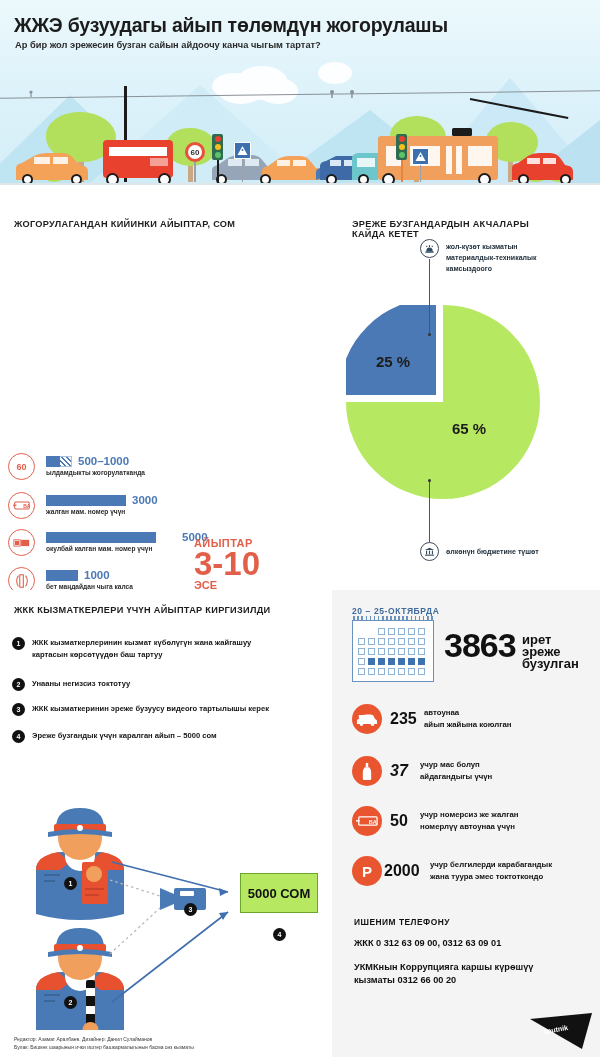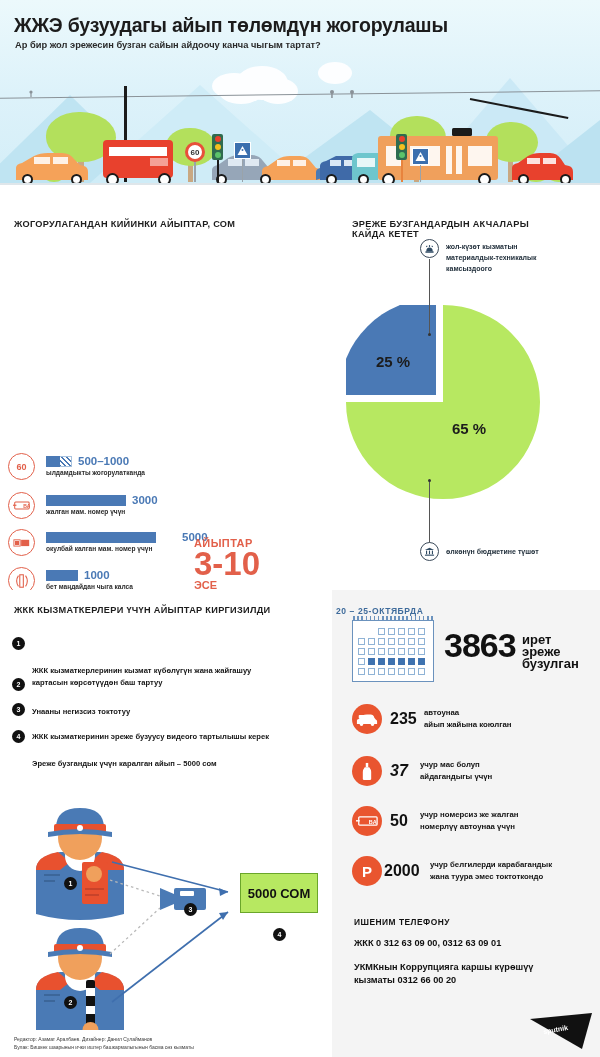--- a/index.html
+++ b/index.html
@@ -127,21 +127,21 @@
   }
   .rules-title { position:absolute; left:14px; top: 15px; }
   .rule-row { position:absolute; left: 12px; }
   .rule-num {
     position:absolute; left:0; top:0; width: 13px; height: 13px; border-radius:50%;
     background:#111; color:#fff; font-size:7px; font-weight:bold;
     display:flex;align-items:center;justify-content:center;
   }
   .rule-txt {
     position:absolute; left: 20px; top: 0px;
-    font-size: 7.6px; color:#151515; font-weight:bold; line-height: 11.5px; width: 290px; margin-top: 28px;
+    font-size: 7.6px; color:#151515; font-weight:bold; line-height: 11.5px; width: 290px;
   }
   .badge-n {
     position:absolute; width: 13px; height:13px; border-radius:50%;
     background:#111; color:#fff; font-size:7px; font-weight:bold;
     display:flex;align-items:center;justify-content:center;
   }
   .money-box {
     position:absolute; background:#b7e861; border: 1.8px solid #6aa62a;
     display:flex;align-items:center;justify-content:center;
     font-size: 13px; font-weight:bold; color:#111;
@@ -594,21 +594,21 @@
     </g>
   </svg>
 
   <div class="badge-n" style="left:64px;top:287px;">1</div>
   <div class="badge-n" style="left:64px;top:406px;">2</div>
   <div class="badge-n" style="left:184px;top:313px;">3</div>
   <div class="badge-n" style="left:273px;top:338px;">4</div>
 
   <div class="money-box" style="left:240px;top:283px;width:78px;height:40px;">5000 СОМ</div>
 
-  <div class="date-range" style="left:336px;">20 – 25-ОКТЯБРДА</div>
+  <div class="date-range" style="left:352px;">20 – 25-ОКТЯБРДА</div>
 
   <div class="cal-rings" style="left:352px;">
     <div class="cal-ring"></div>
       <div class="cal-ring"></div>
       <div class="cal-ring"></div>
       <div class="cal-ring"></div>
     <div class="cal-ring"></div>
       <div class="cal-ring"></div>
       <div class="cal-ring"></div>
       <div class="cal-ring"></div>

